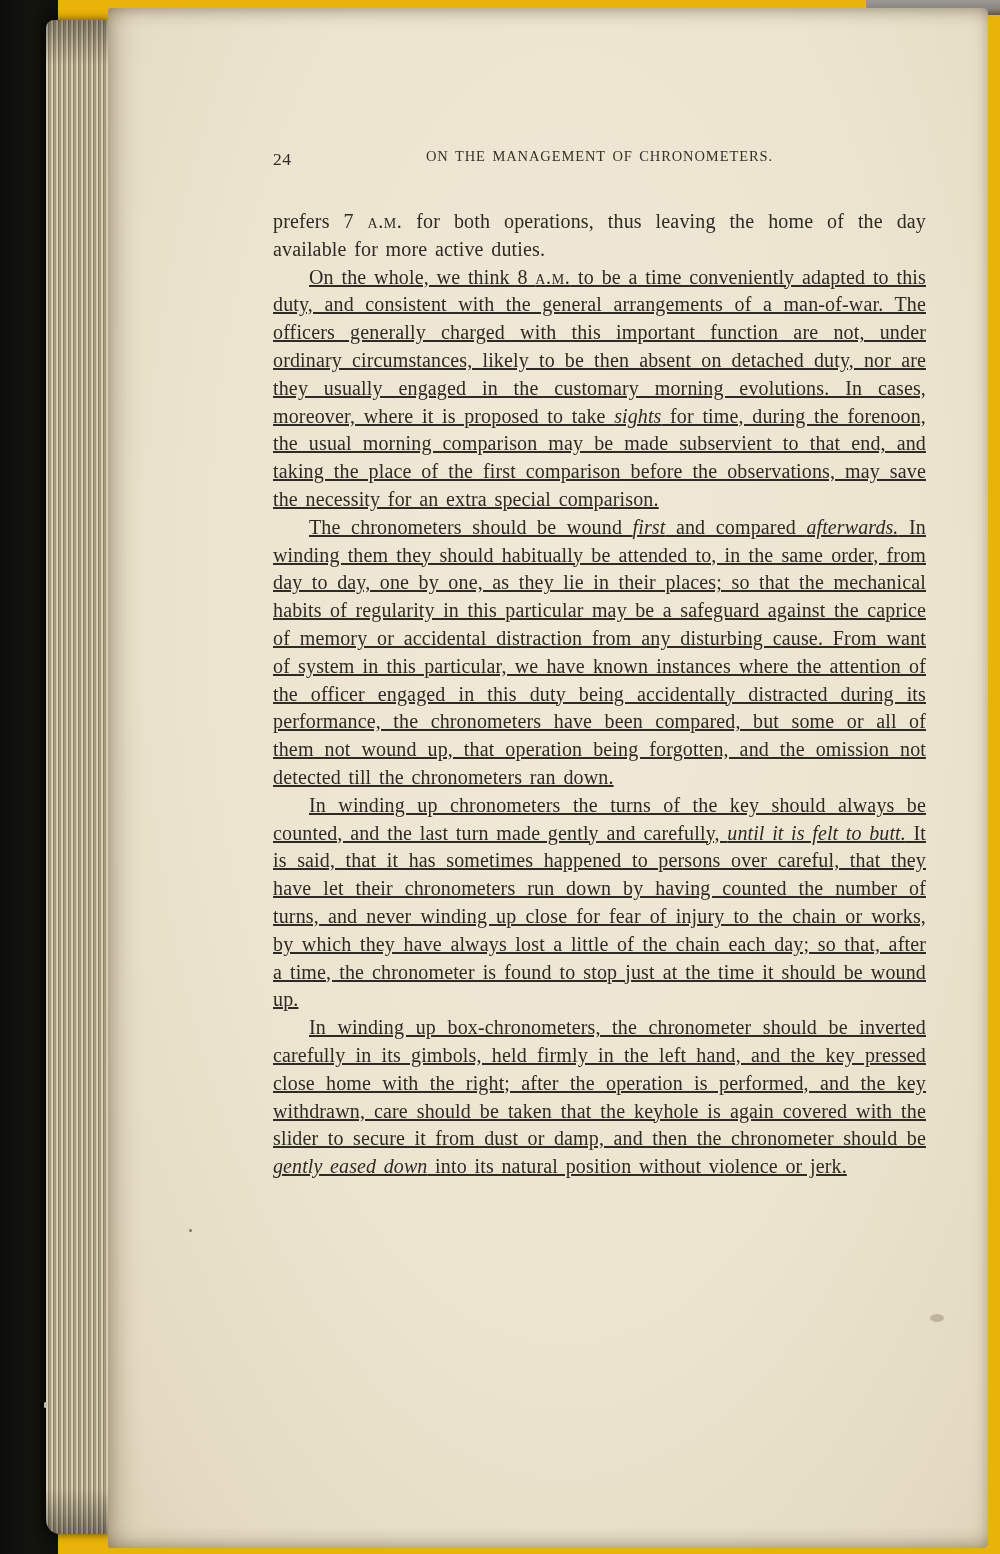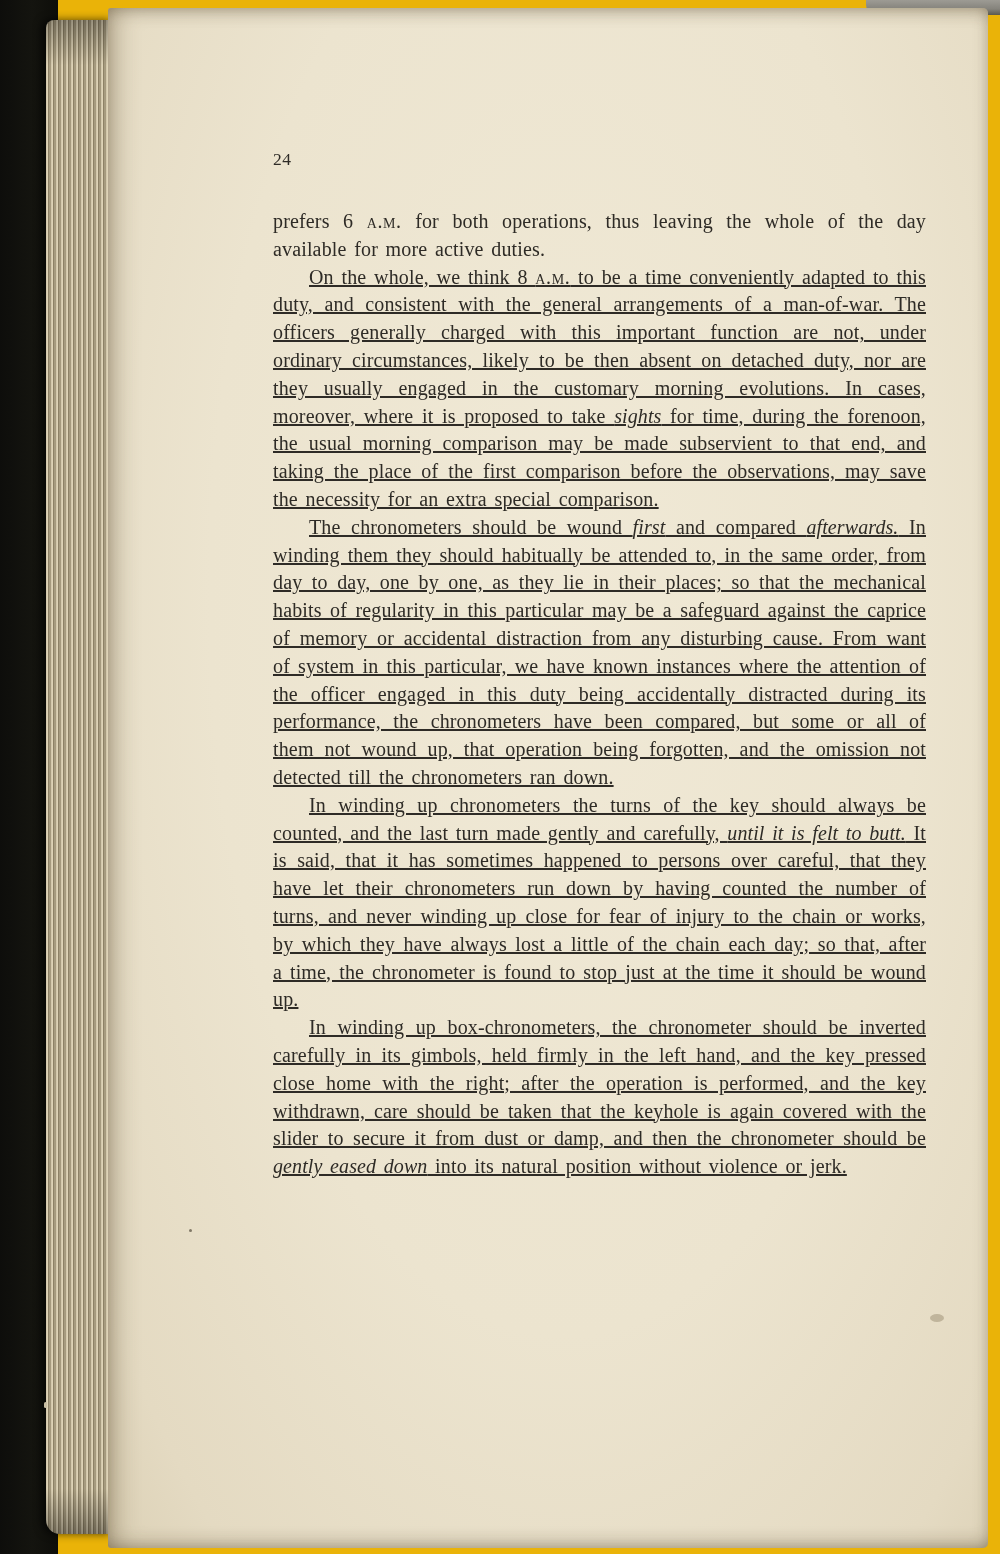--- a/index.html
+++ b/index.html
@@ -113,23 +113,24 @@
 
 <div class="scene">
   <div class="book-cover"></div>
   <div class="page-edges"></div>
   <div class="top-right-edge"></div>
 
   <div class="page">
     <div class="content">
       <div class="page-header">
         <span class="page-number">24</span>
+        <span class="running-title">ON THE MANAGEMENT OF CHRONOMETERS.</span>
       </div>
       <div class="body-text">
-          <p><span>prefers 6 </span><span class="sc">a.m.</span><span> for both operations, thus leaving the whole of the day available for more active duties.</span></p>
+          <p><span>prefers 7 </span><span class="sc">a.m.</span><span> for both operations, thus leaving the home of the day available for more active duties.</span></p>
           <p class="indent"><span>On the whole, we think 8 </span><span class="sc">a.m.</span><span> to be a time conveniently adapted to this duty, and consistent with the general arrangements of a man-of-war. The officers generally charged with this important function are not, under ordinary circumstances, likely to be then absent on detached duty, nor are they usually engaged in the customary morning evolutions. In cases, moreover, where it is proposed to take </span><span class="it">sights</span><span> for time, during the forenoon, the usual morning comparison may be made subservient to that end, and taking the place of the first comparison before the observations, may save the necessity for an extra special comparison.</span></p>
           <p class="indent"><span>The chronometers should be wound </span><span class="it">first</span><span> and compared </span><span class="it">afterwards.</span><span> In winding them they should habitually be attended to, in the same order, from day to day, one by one, as they lie in their places; so that the mechanical habits of regularity in this particular may be a safeguard against the caprice of memory or accidental distraction from any disturbing cause. From want of system in this particular, we have known instances where the attention of the officer engaged in this duty being accidentally distracted during its performance, the chronometers have been compared, but some or all of them not wound up, that operation being forgotten, and the omission not detected till the chronometers ran down.</span></p>
           <p class="indent"><span>In winding up chronometers the turns of the key should always be counted, and the last turn made gently and carefully, </span><span class="it">until it is felt to butt.</span><span> It is said, that it has sometimes happened to persons over careful, that they have let their chronometers run down by having counted the number of turns, and never winding up close for fear of injury to the chain or works, by which they have always lost a little of the chain each day; so that, after a time, the chronometer is found to stop just at the time it should be wound up.</span></p>
           <p class="indent"><span>In winding up box-chronometers, the chronometer should be inverted carefully in its gimbols, held firmly in the left hand, and the key pressed close home with the right; after the operation is performed, and the key withdrawn, care should be taken that the keyhole is again covered with the slider to secure it from dust or damp, and then the chronometer should be </span><span class="it">gently eased down</span><span> into its natural position without violence or jerk.</span></p>
         </div>
     </div>
   </div>
 
   <div class="speck s1"></div>
   <div class="speck s2"></div>

